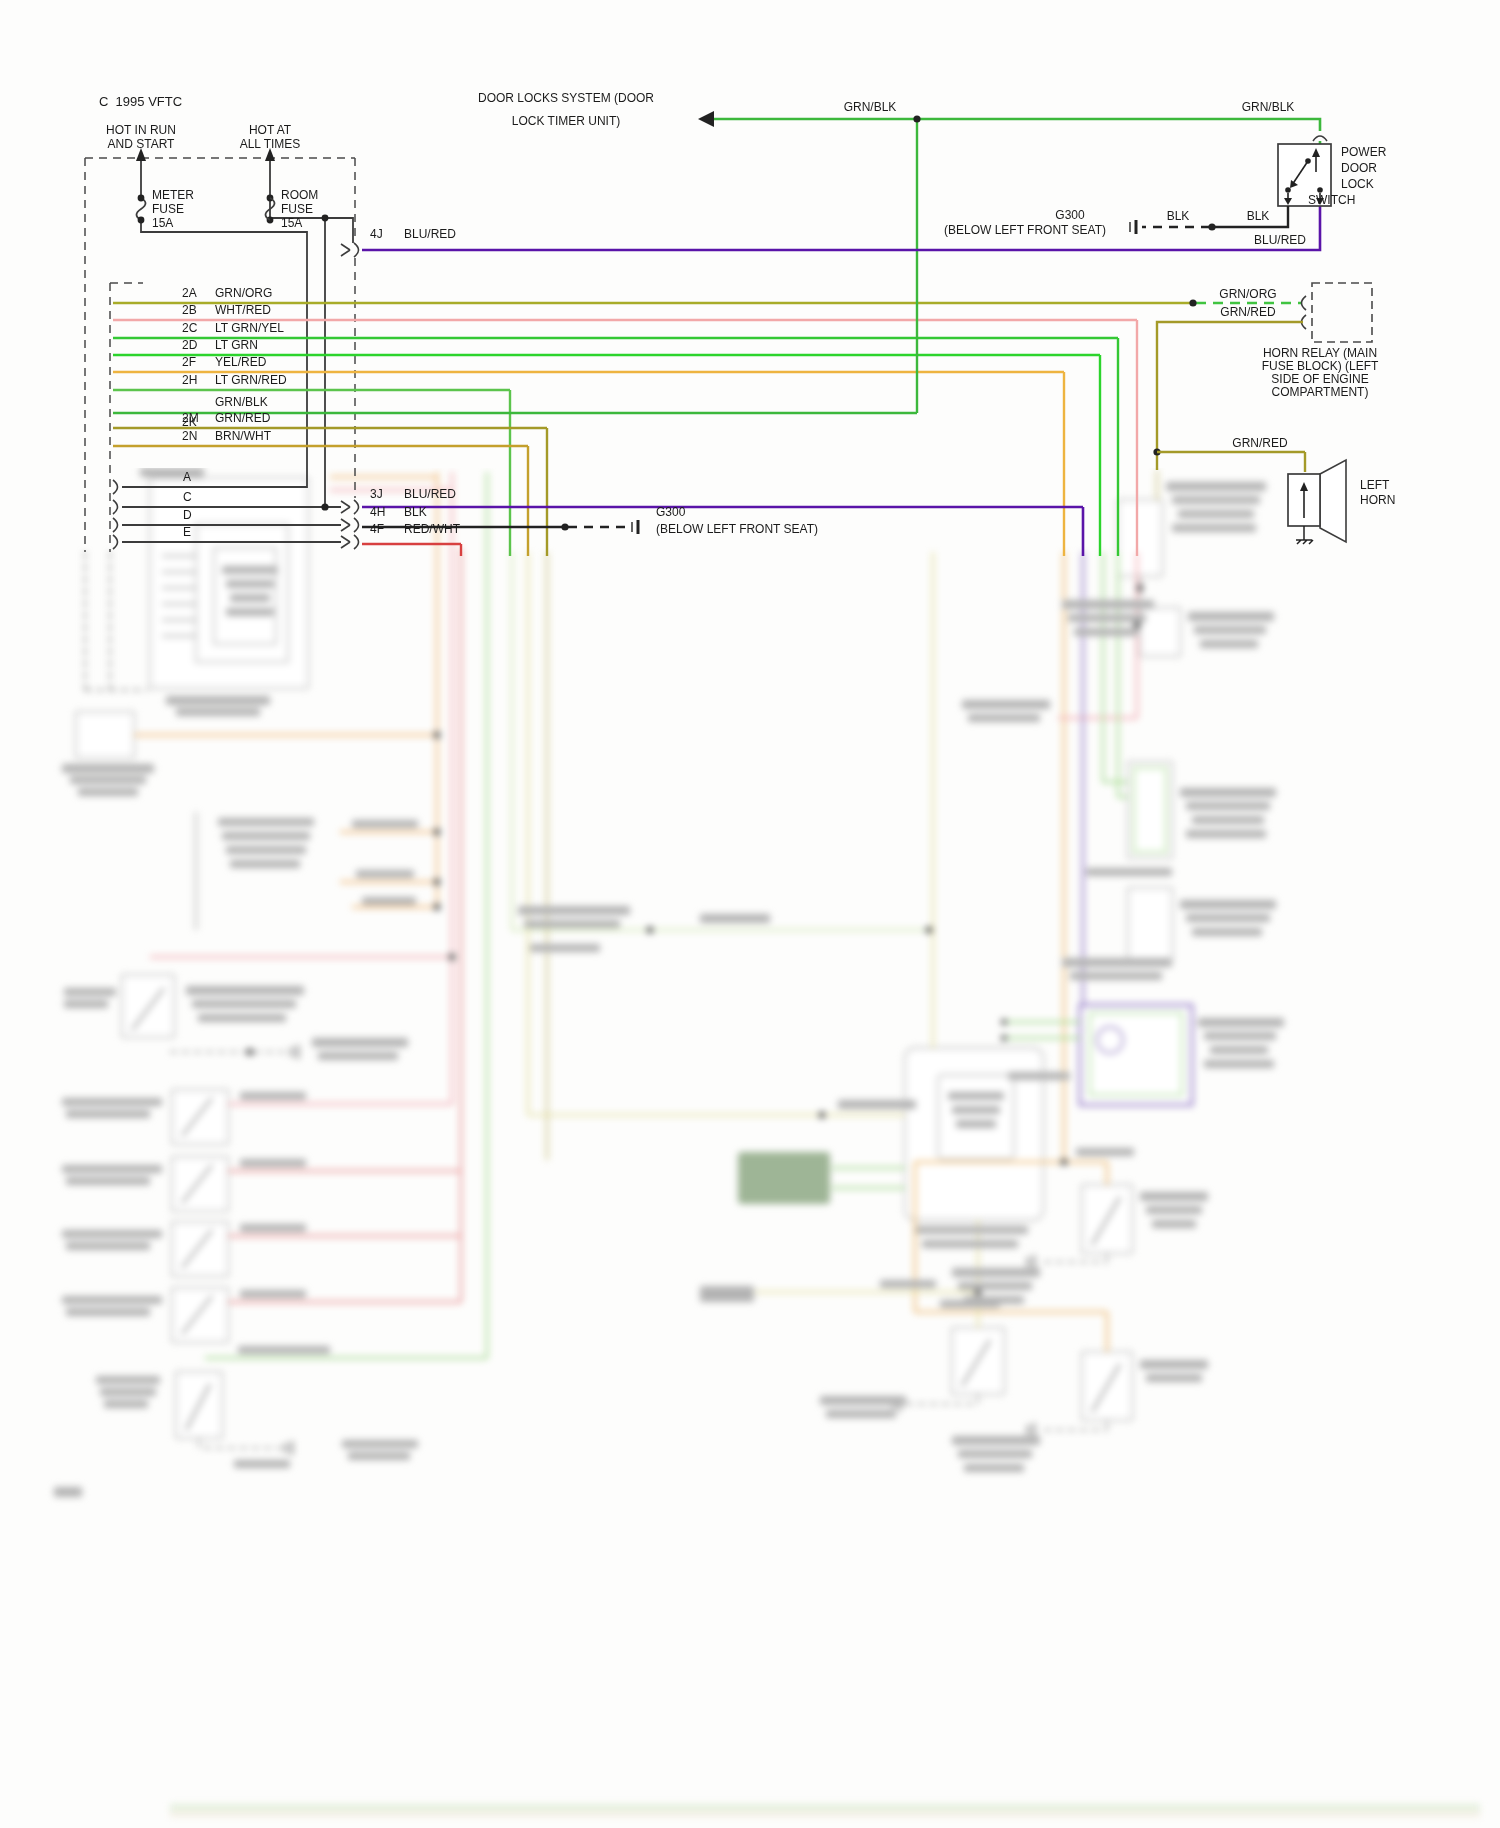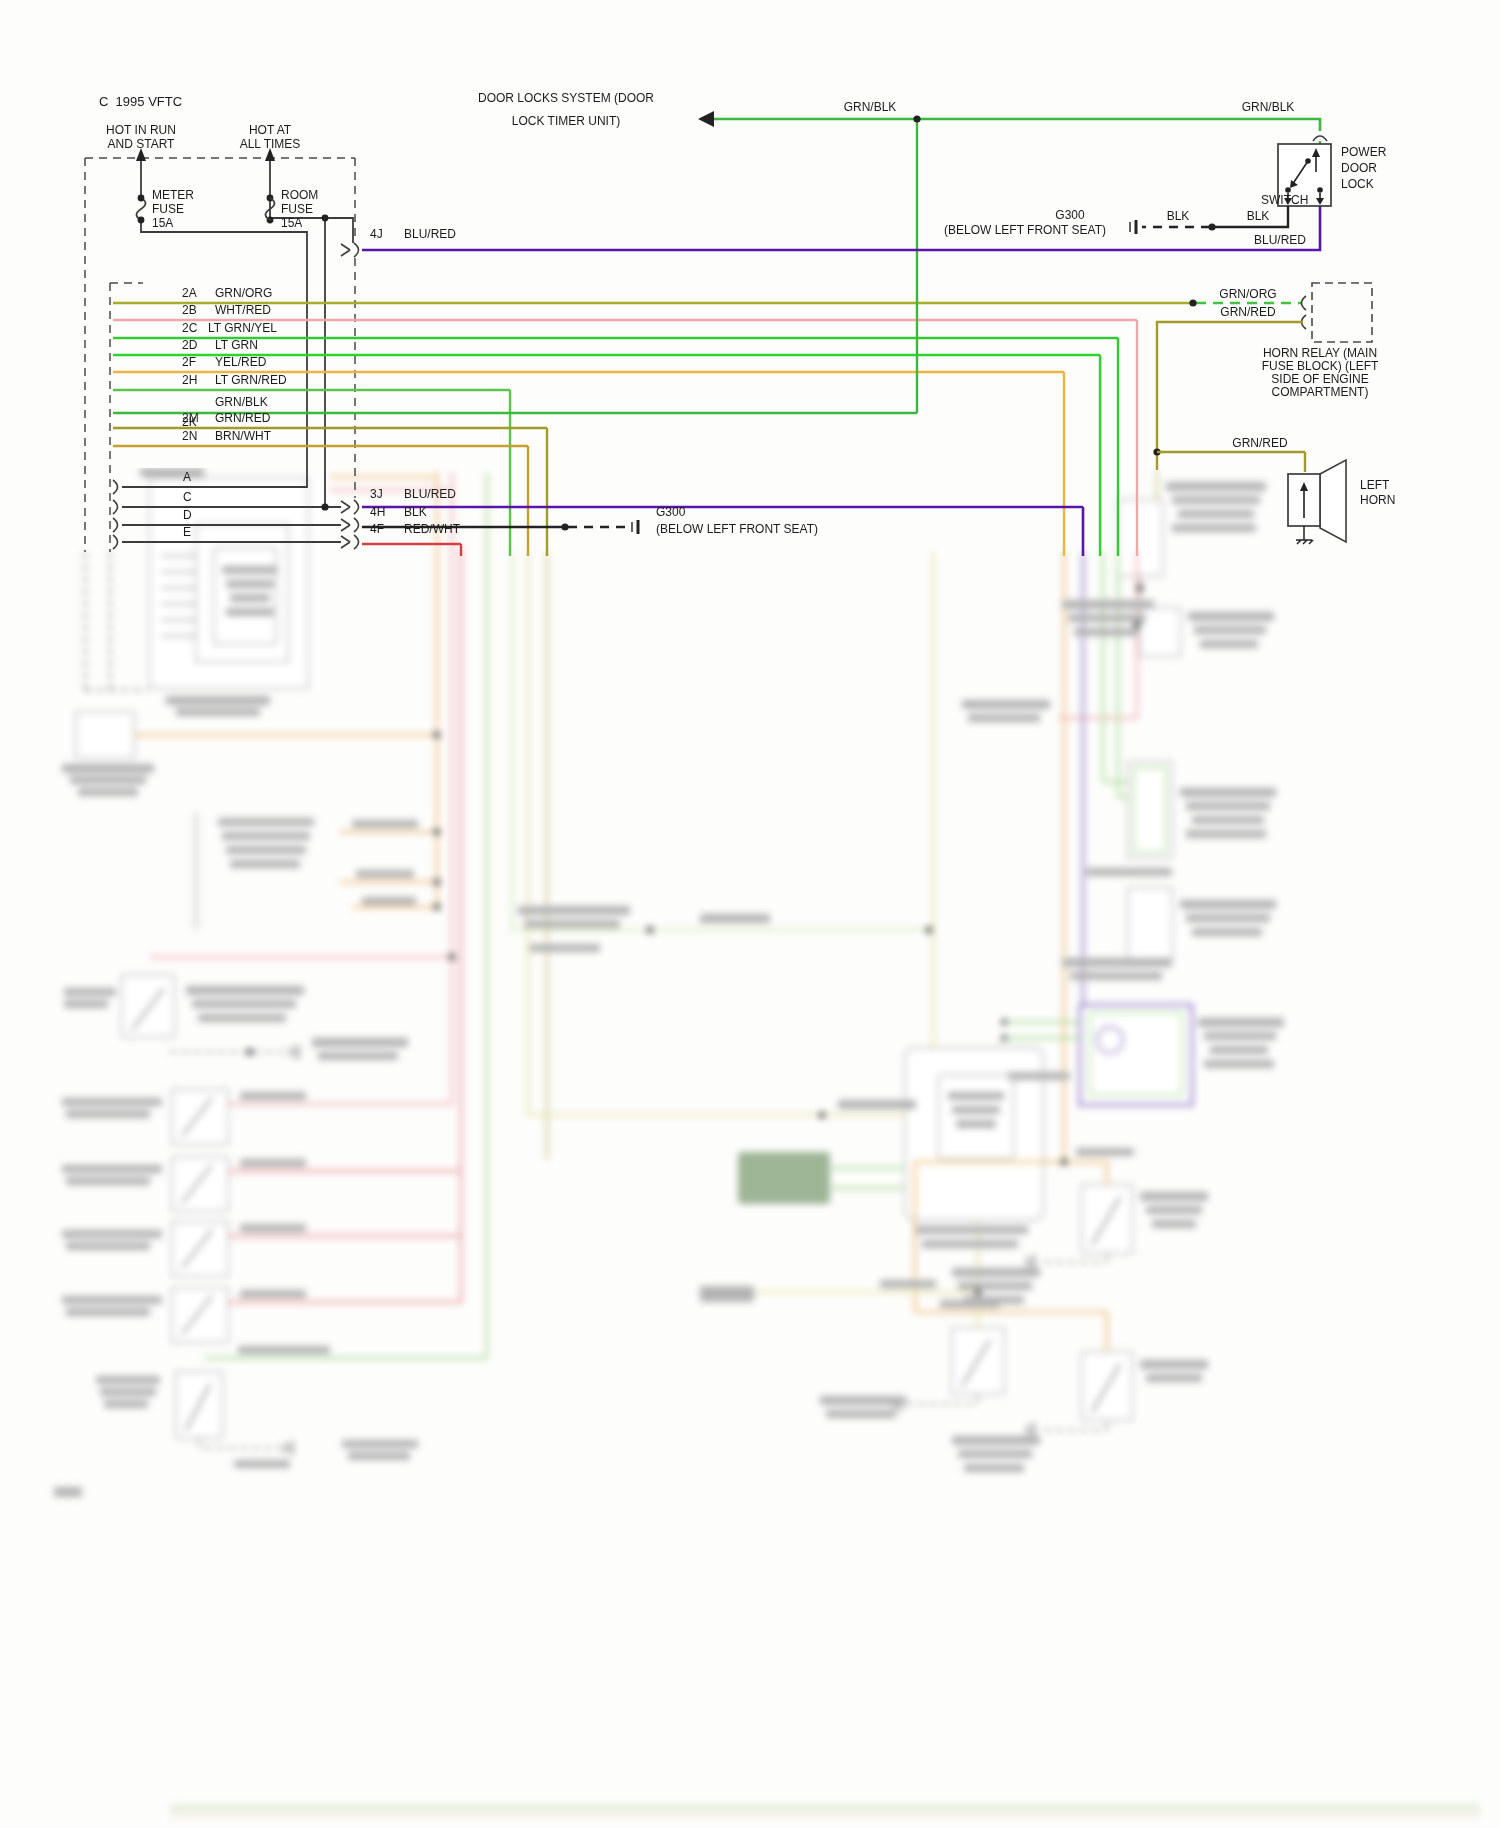--- a/index.html
+++ b/index.html
@@ -302,21 +302,21 @@
     <div class="lbl" style="left:281px;top:217px;">15A</div>
 
     <div class="lbl" style="left:370px;top:228px;">4J</div>
     <div class="lbl" style="left:404px;top:228px;">BLU/RED</div>
 
     <div class="lbl" style="left:182px;top:287px;">2A</div>
     <div class="lbl" style="left:215px;top:287px;">GRN/ORG</div>
     <div class="lbl" style="left:182px;top:304px;">2B</div>
     <div class="lbl" style="left:215px;top:304px;">WHT/RED</div>
     <div class="lbl" style="left:182px;top:322px;">2C</div>
-    <div class="lbl" style="left:208px;top:322px;">LT GRN/YEL</div>
+    <div class="lbl" style="left:215px;top:322px;">LT GRN/YEL</div>
     <div class="lbl" style="left:182px;top:339px;">2D</div>
     <div class="lbl" style="left:215px;top:339px;">LT GRN</div>
     <div class="lbl" style="left:182px;top:356px;">2F</div>
     <div class="lbl" style="left:215px;top:356px;">YEL/RED</div>
     <div class="lbl" style="left:182px;top:374px;">2H</div>
     <div class="lbl" style="left:215px;top:374px;">LT GRN/RED</div>
     <div class="lbl" style="left:182px;top:416px;">2K</div>
     <div class="lbl" style="left:215px;top:396px;">GRN/BLK</div>
     <div class="lbl" style="left:182px;top:412px;">2M</div>
     <div class="lbl" style="left:215px;top:412px;">GRN/RED</div>
@@ -339,21 +339,21 @@
     <div class="lbl" style="left:656px;top:523px;">(BELOW LEFT FRONT SEAT)</div>
 
     <div class="lbl r" style="left:440px;top:92px;width:252px;">DOOR LOCKS SYSTEM (DOOR</div>
     <div class="lbl r" style="left:440px;top:107px;width:252px;margin-top:8px;">LOCK TIMER UNIT)</div>
     <div class="lbl c" style="left:820px;top:101px;width:100px;">GRN/BLK</div>
     <div class="lbl c" style="left:1218px;top:101px;width:100px;">GRN/BLK</div>
 
     <div class="lbl" style="left:1341px;top:146px;">POWER</div>
     <div class="lbl" style="left:1341px;top:162px;">DOOR</div>
     <div class="lbl" style="left:1341px;top:178px;">LOCK</div>
-    <div class="lbl" style="left:1261px;top:194px;text-align:center;">SWITCH</div>
+    <div class="lbl" style="left:1308px;top:194px;text-align:center;">SWITCH</div>
 
     <div class="lbl r" style="left:1020px;top:209px;width:100px;">G300</div>
     <div class="lbl r" style="left:930px;top:224px;width:190px;">(BELOW LEFT FRONT SEAT)</div>
     <div class="lbl c" style="left:1148px;top:210px;width:60px;">BLK</div>
     <div class="lbl c" style="left:1228px;top:210px;width:60px;">BLK</div>
     <div class="lbl c" style="left:1238px;top:234px;width:84px;">BLU/RED</div>
 
     <div class="lbl r" style="left:1198px;top:288px;width:100px;">GRN/ORG</div>
     <div class="lbl r" style="left:1198px;top:306px;width:100px;">GRN/RED</div>
     <div class="lbl c" style="left:1230px;top:347px;width:180px;">HORN RELAY (MAIN</div>

